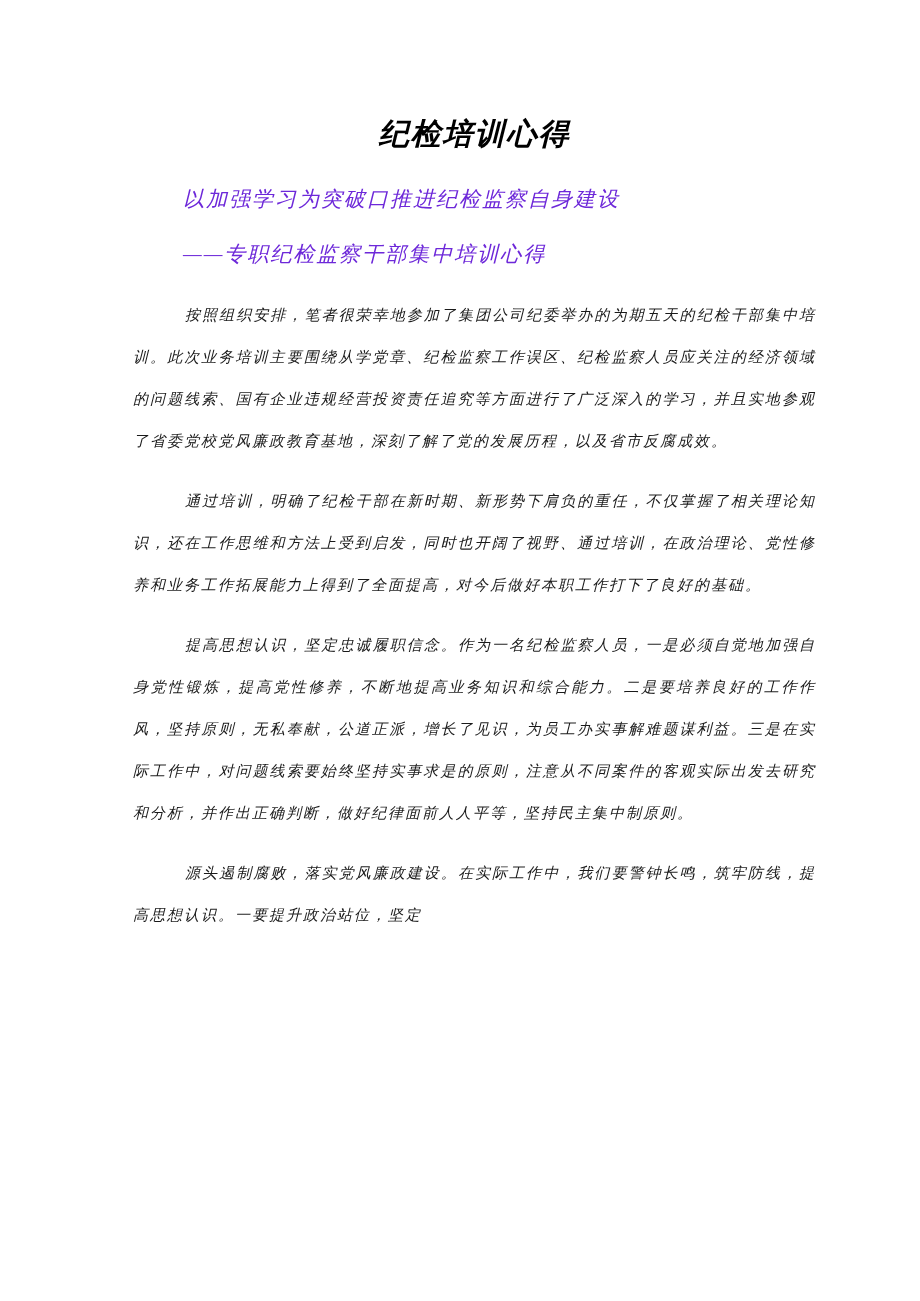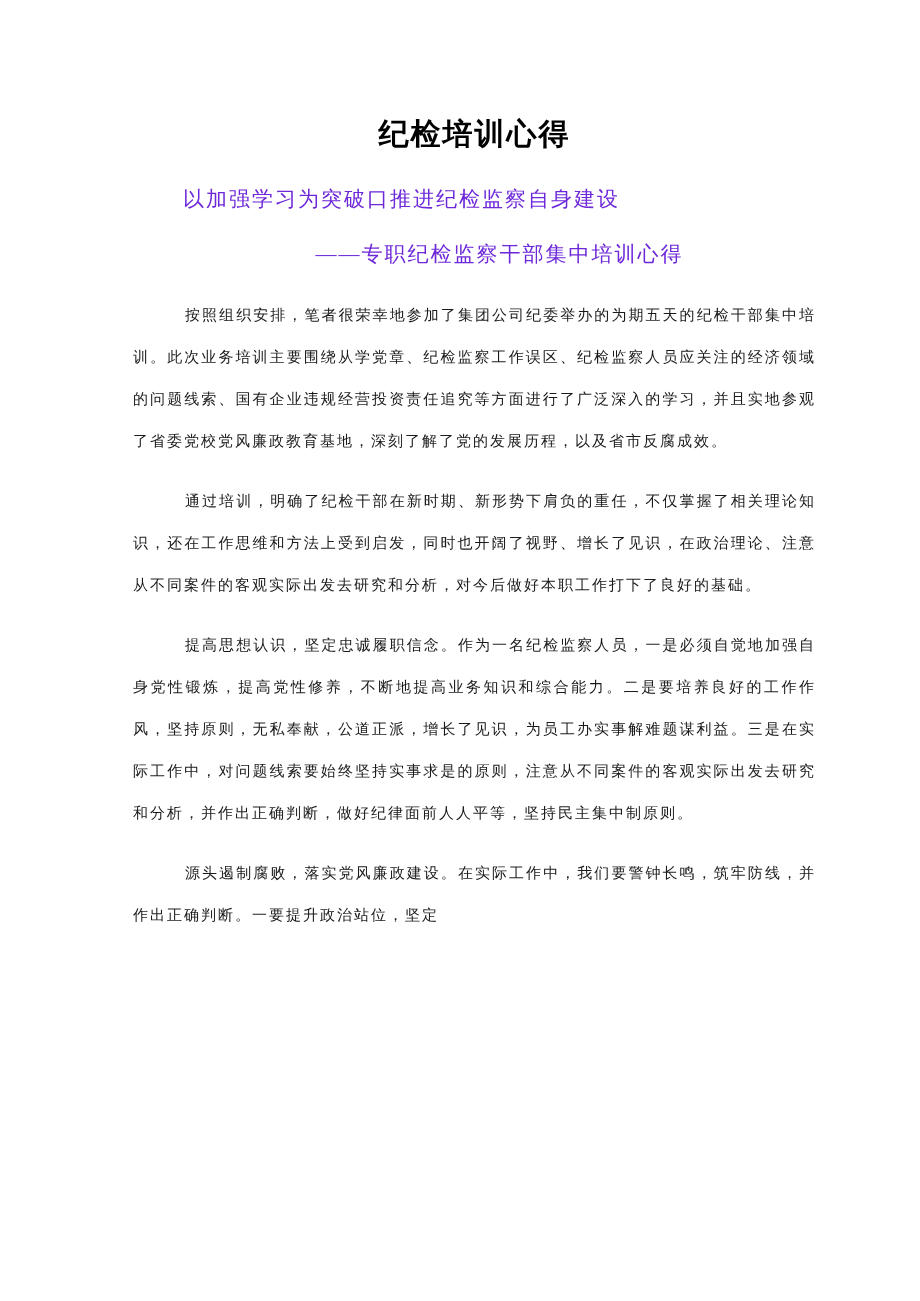--- a/index.html
+++ b/index.html
@@ -10,20 +10,21 @@
   .page {
     position: relative;
     width: 920px;
     height: 1301px;
     box-sizing: border-box;
     background: #ffffff;
     color: #000000;
     padding: 112px 104px 0 133px;
     overflow: hidden;
     font-family: "Liberation Serif", "DejaVu Serif", serif;
+    font-style: italic;
   }
   .doc-title {
     margin: 0 0 22px 0;
     font-family: "Liberation Sans", "DejaVu Sans", sans-serif;
     font-weight: 700;
     font-size: 30px;
     line-height: 44px;
     letter-spacing: 2px;
     text-align: center;
     color: #000000;
@@ -32,21 +33,20 @@
     margin: 0 0 13px 0;
     font-size: 21px;
     line-height: 42px;
     letter-spacing: 2px;
     text-indent: 50px;
     font-weight: 400;
     color: #6d28d9;
   }
   .doc-subtitle.last {
     margin-bottom: 19px;
-    text-align: center;
   }
   .doc-para {
     margin: 0 0 18px 0;
     font-size: 15px;
     line-height: 42px;
     letter-spacing: 2px;
     text-indent: 52px;
     text-align: justify;
     text-justify: inter-character;
     color: #1a1a1a;
@@ -57,18 +57,18 @@
 
 <div class="page">
   <h1 class="doc-title">纪检培训心得</h1>
 
   <p class="doc-subtitle">以加强学习为突破口推进纪检监察自身建设</p>
 
   <p class="doc-subtitle last">——专职纪检监察干部集中培训心得</p>
 
   <p class="doc-para">按照组织安排，笔者很荣幸地参加了集团公司纪委举办的为期五天的纪检干部集中培训。此次业务培训主要围绕从学党章、纪检监察工作误区、纪检监察人员应关注的经济领域的问题线索、国有企业违规经营投资责任追究等方面进行了广泛深入的学习，并且实地参观了省委党校党风廉政教育基地，深刻了解了党的发展历程，以及省市反腐成效。</p>
 
-  <p class="doc-para">通过培训，明确了纪检干部在新时期、新形势下肩负的重任，不仅掌握了相关理论知识，还在工作思维和方法上受到启发，同时也开阔了视野、增长了见识，在政治理论、注意从不同案件的客观实际出发去研究和分析，对今后做好本职工作打下了良好的基础。</p>
+  <p class="doc-para">通过培训，明确了纪检干部在新时期、新形势下肩负的重任，不仅掌握了相关理论知识，还在工作思维和方法上受到启发，同时也开阔了视野、通过培训，在政治理论、党性修养和业务工作拓展能力上得到了全面提高，对今后做好本职工作打下了良好的基础。</p>
 
   <p class="doc-para">提高思想认识，坚定忠诚履职信念。作为一名纪检监察人员，一是必须自觉地加强自身党性锻炼，提高党性修养，不断地提高业务知识和综合能力。二是要培养良好的工作作风，坚持原则，无私奉献，公道正派，增长了见识，为员工办实事解难题谋利益。三是在实际工作中，对问题线索要始终坚持实事求是的原则，注意从不同案件的客观实际出发去研究和分析，并作出正确判断，做好纪律面前人人平等，坚持民主集中制原则。</p>
 
-  <p class="doc-para">源头遏制腐败，落实党风廉政建设。在实际工作中，我们要警钟长鸣，筑牢防线，并作出正确判断。一要提升政治站位，坚定</p>
+  <p class="doc-para">源头遏制腐败，落实党风廉政建设。在实际工作中，我们要警钟长鸣，筑牢防线，提高思想认识。一要提升政治站位，坚定</p>
 </div>
 
 </body></html>

